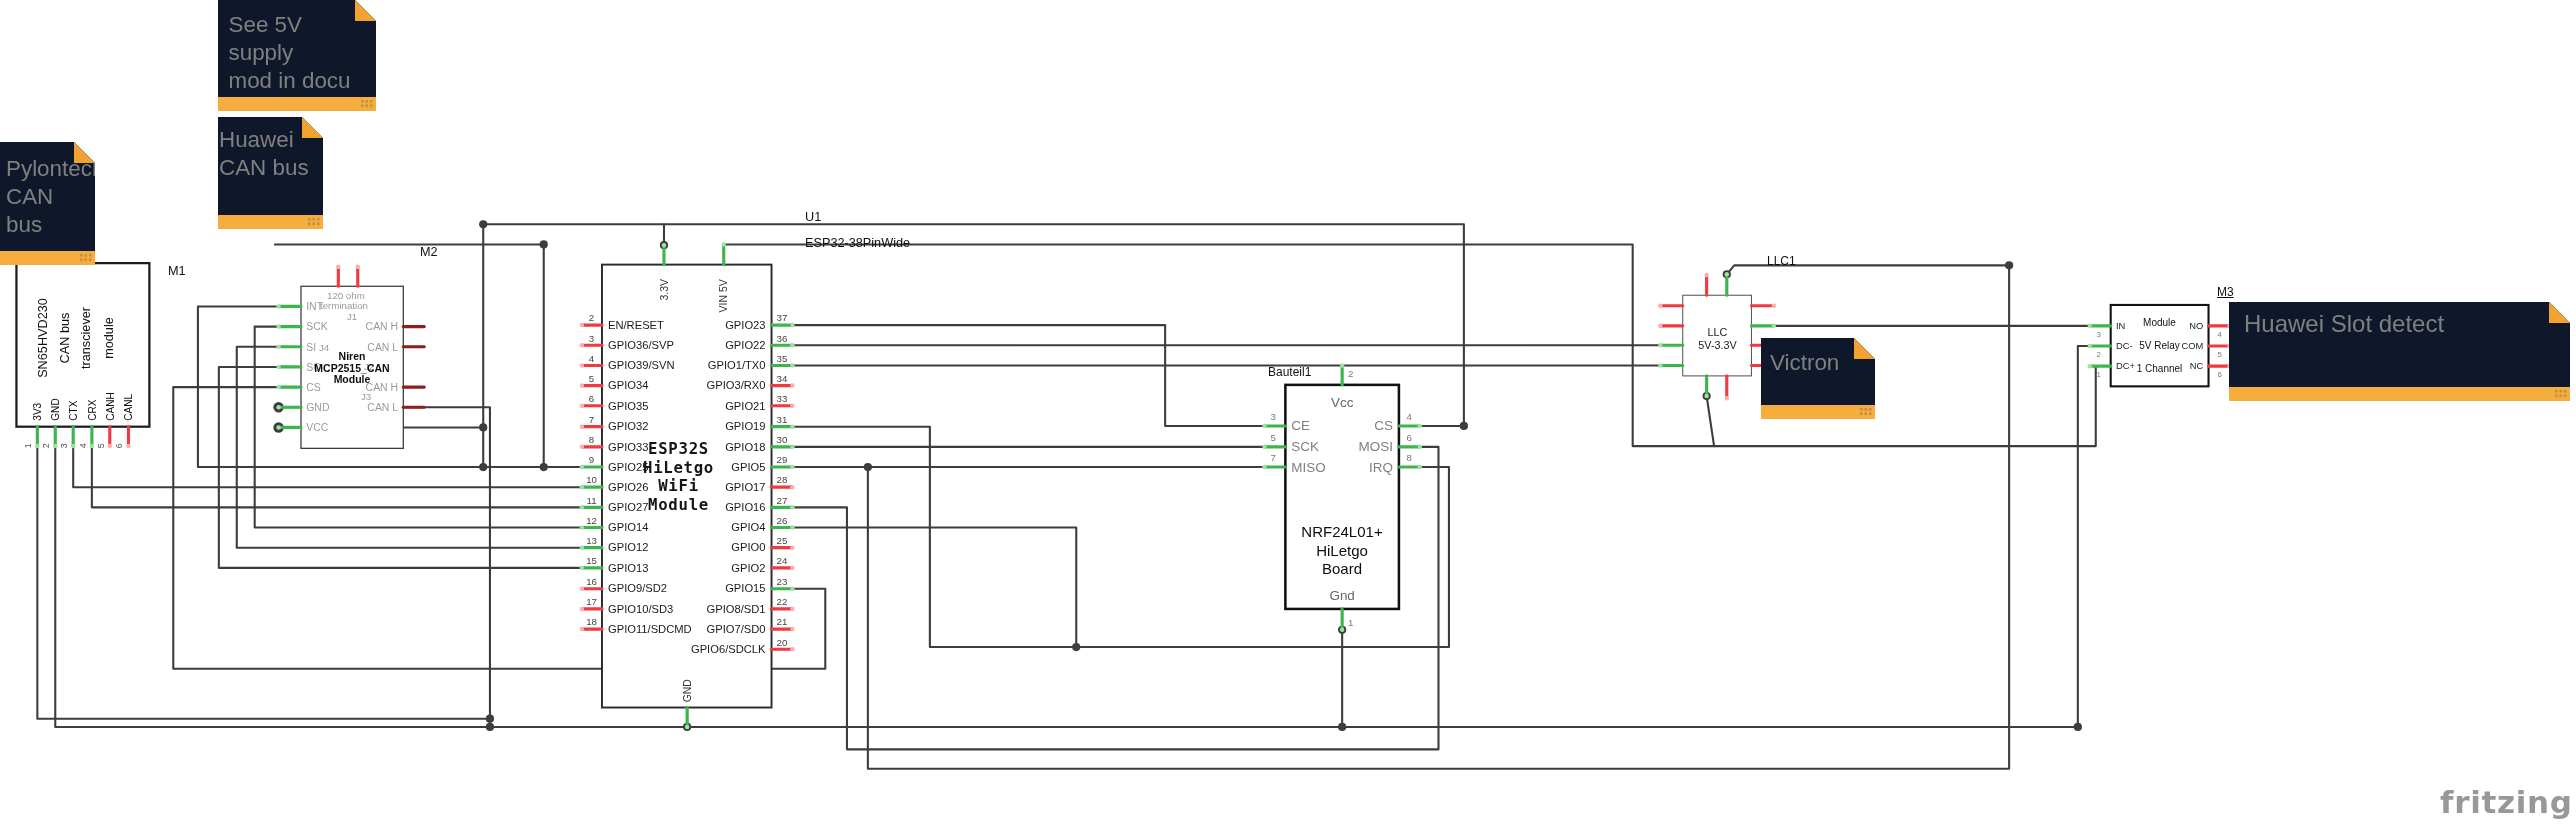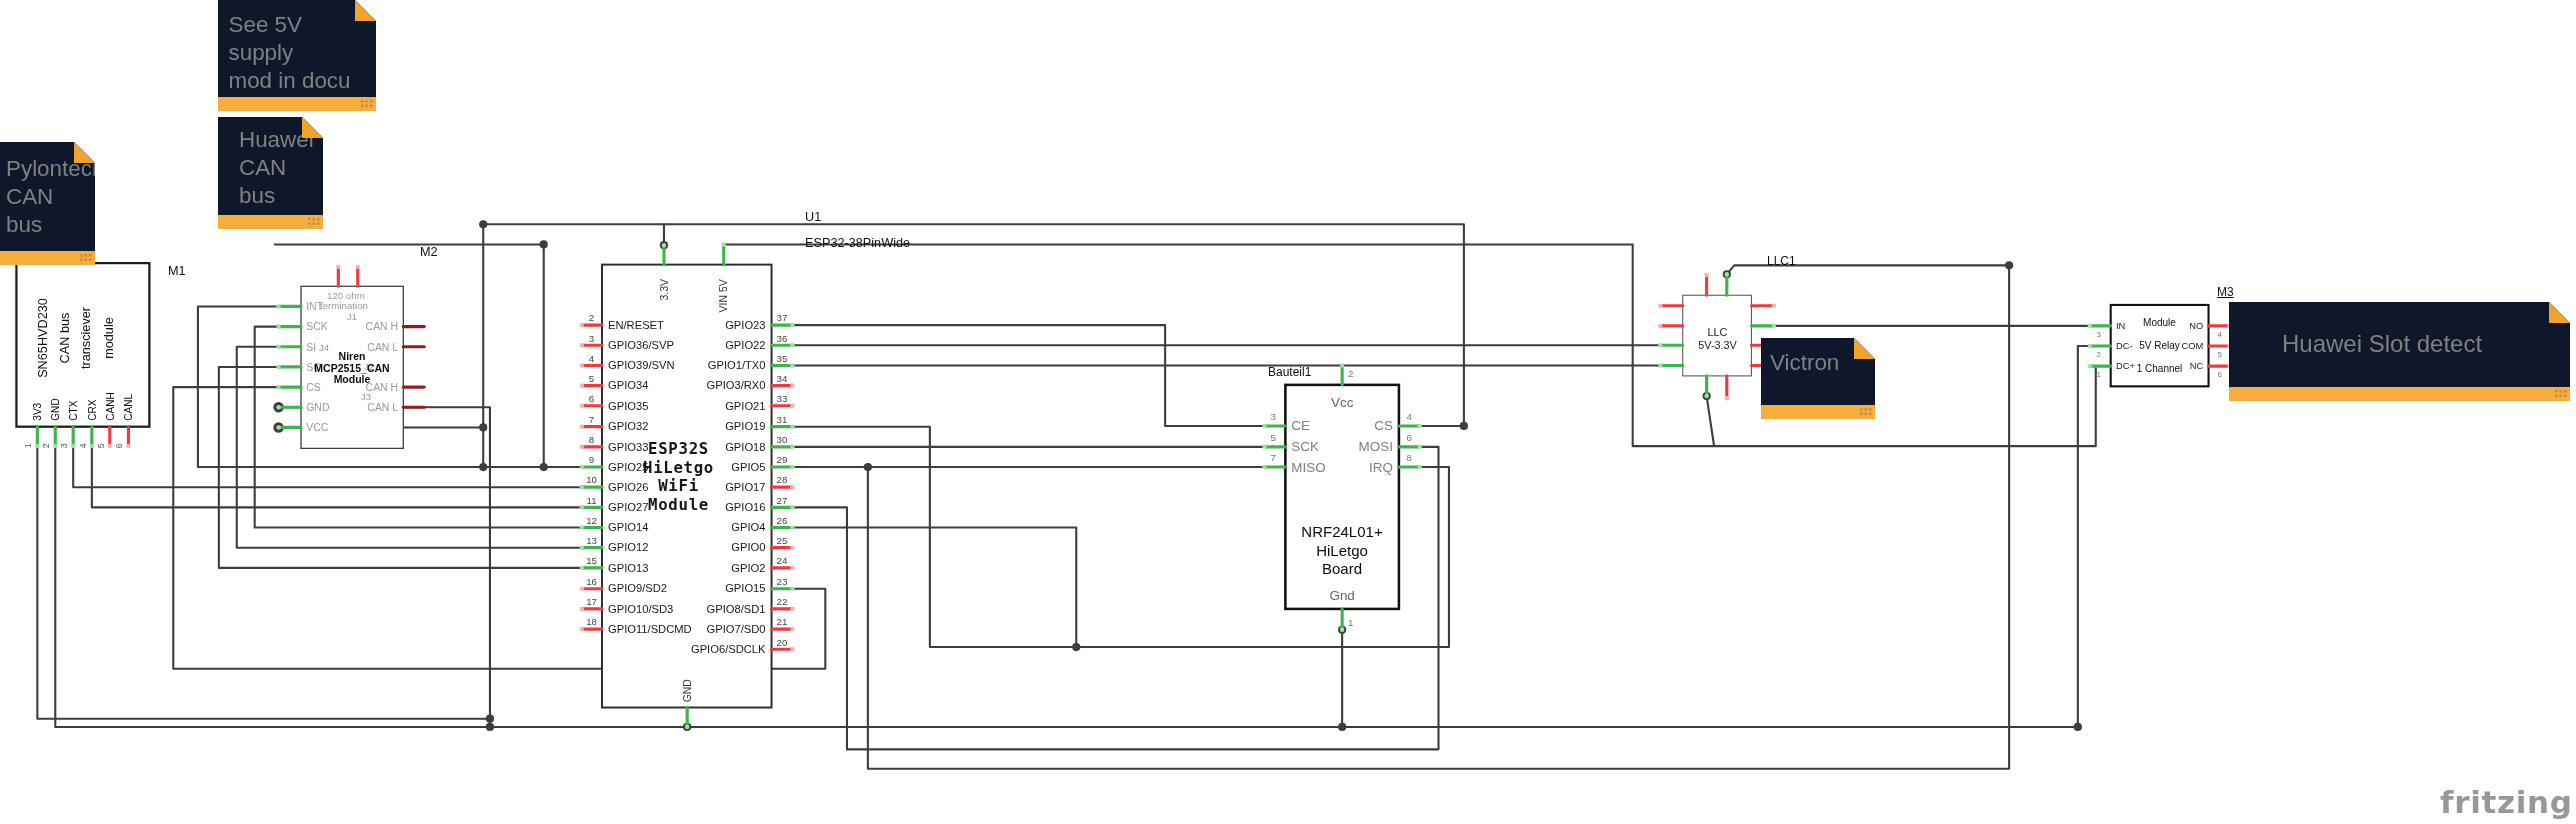--- a/index.html
+++ b/index.html
@@ -420,21 +420,21 @@
 
   <div class="note" style="left:218px;top:0;width:158px;height:111px;">
     <div class="note-text">See 5V supply
 mod in docu</div>
     <div class="note-bar">
         <div class="note-grip"></div>
       </div>
     <div class="note-fold"></div>
   </div>
   <div class="note" style="left:218px;top:117px;width:105px;height:112px;">
-    <div class="note-text" style="padding:9px 21px;">Huawei
+    <div class="note-text" style="padding:9px 1px;">Huawei
 CAN bus</div>
     <div class="note-bar">
         <div class="note-grip"></div>
       </div>
     <div class="note-fold"></div>
   </div>
   <div class="note" style="left:0;top:142px;width:95px;height:123px;">
     <div class="note-text" style="padding:13.4px 6px;">Pylontech
 CAN bus</div>
     <div class="note-bar">
@@ -443,21 +443,21 @@
     <div class="note-fold"></div>
   </div>
   <div class="note" style="left:1761px;top:338px;width:114px;height:81px;">
     <div class="note-text" style="padding:10.5px 9px;">Victron</div>
     <div class="note-bar">
         <div class="note-grip"></div>
       </div>
     <div class="note-fold"></div>
   </div>
   <div class="note" style="left:2229px;top:302px;width:341px;height:99px;">
-    <div class="note-text" style="padding:28px 15px;font-size:24px;margin-left:38px;">Huawei Slot detect</div>
+    <div class="note-text" style="padding:8px 15px;font-size:24px;">Huawei Slot detect</div>
     <div class="note-bar">
         <div class="note-grip"></div>
       </div>
     <div class="note-fold"></div>
   </div>
 
   <div class="watermark" style="left:2440px;top:784px;">fritzing</div>
 </div>
 
 

